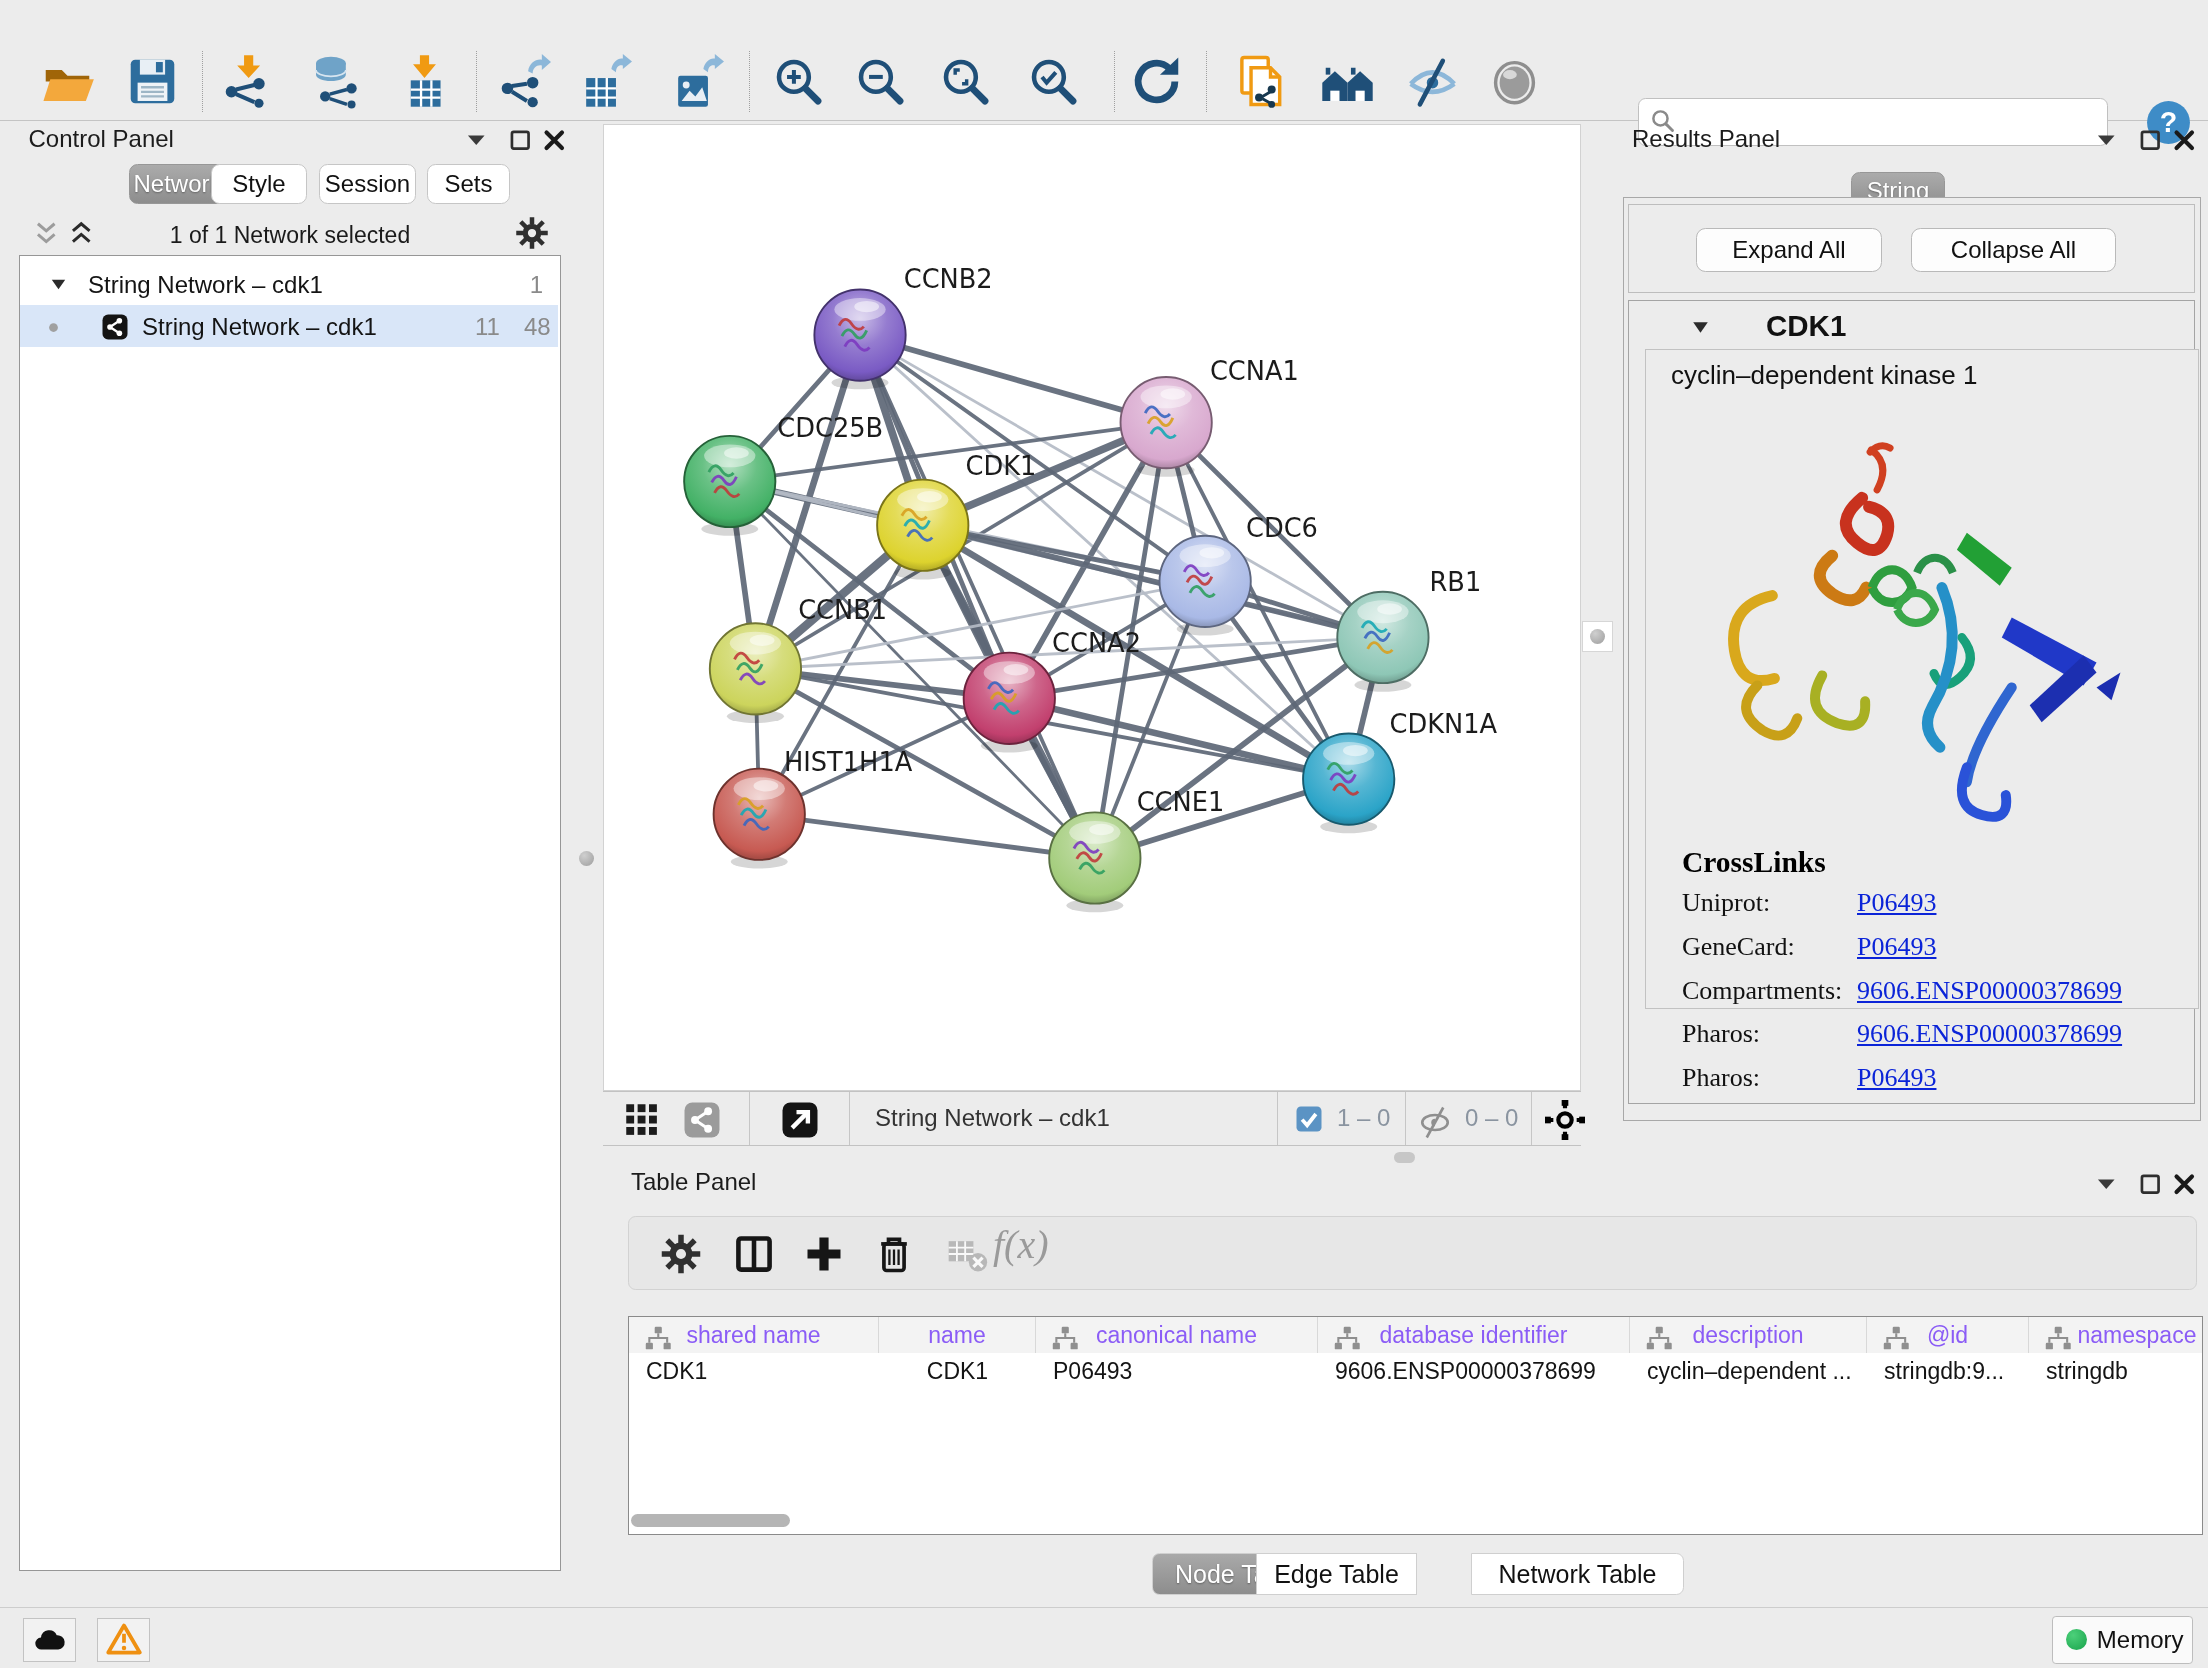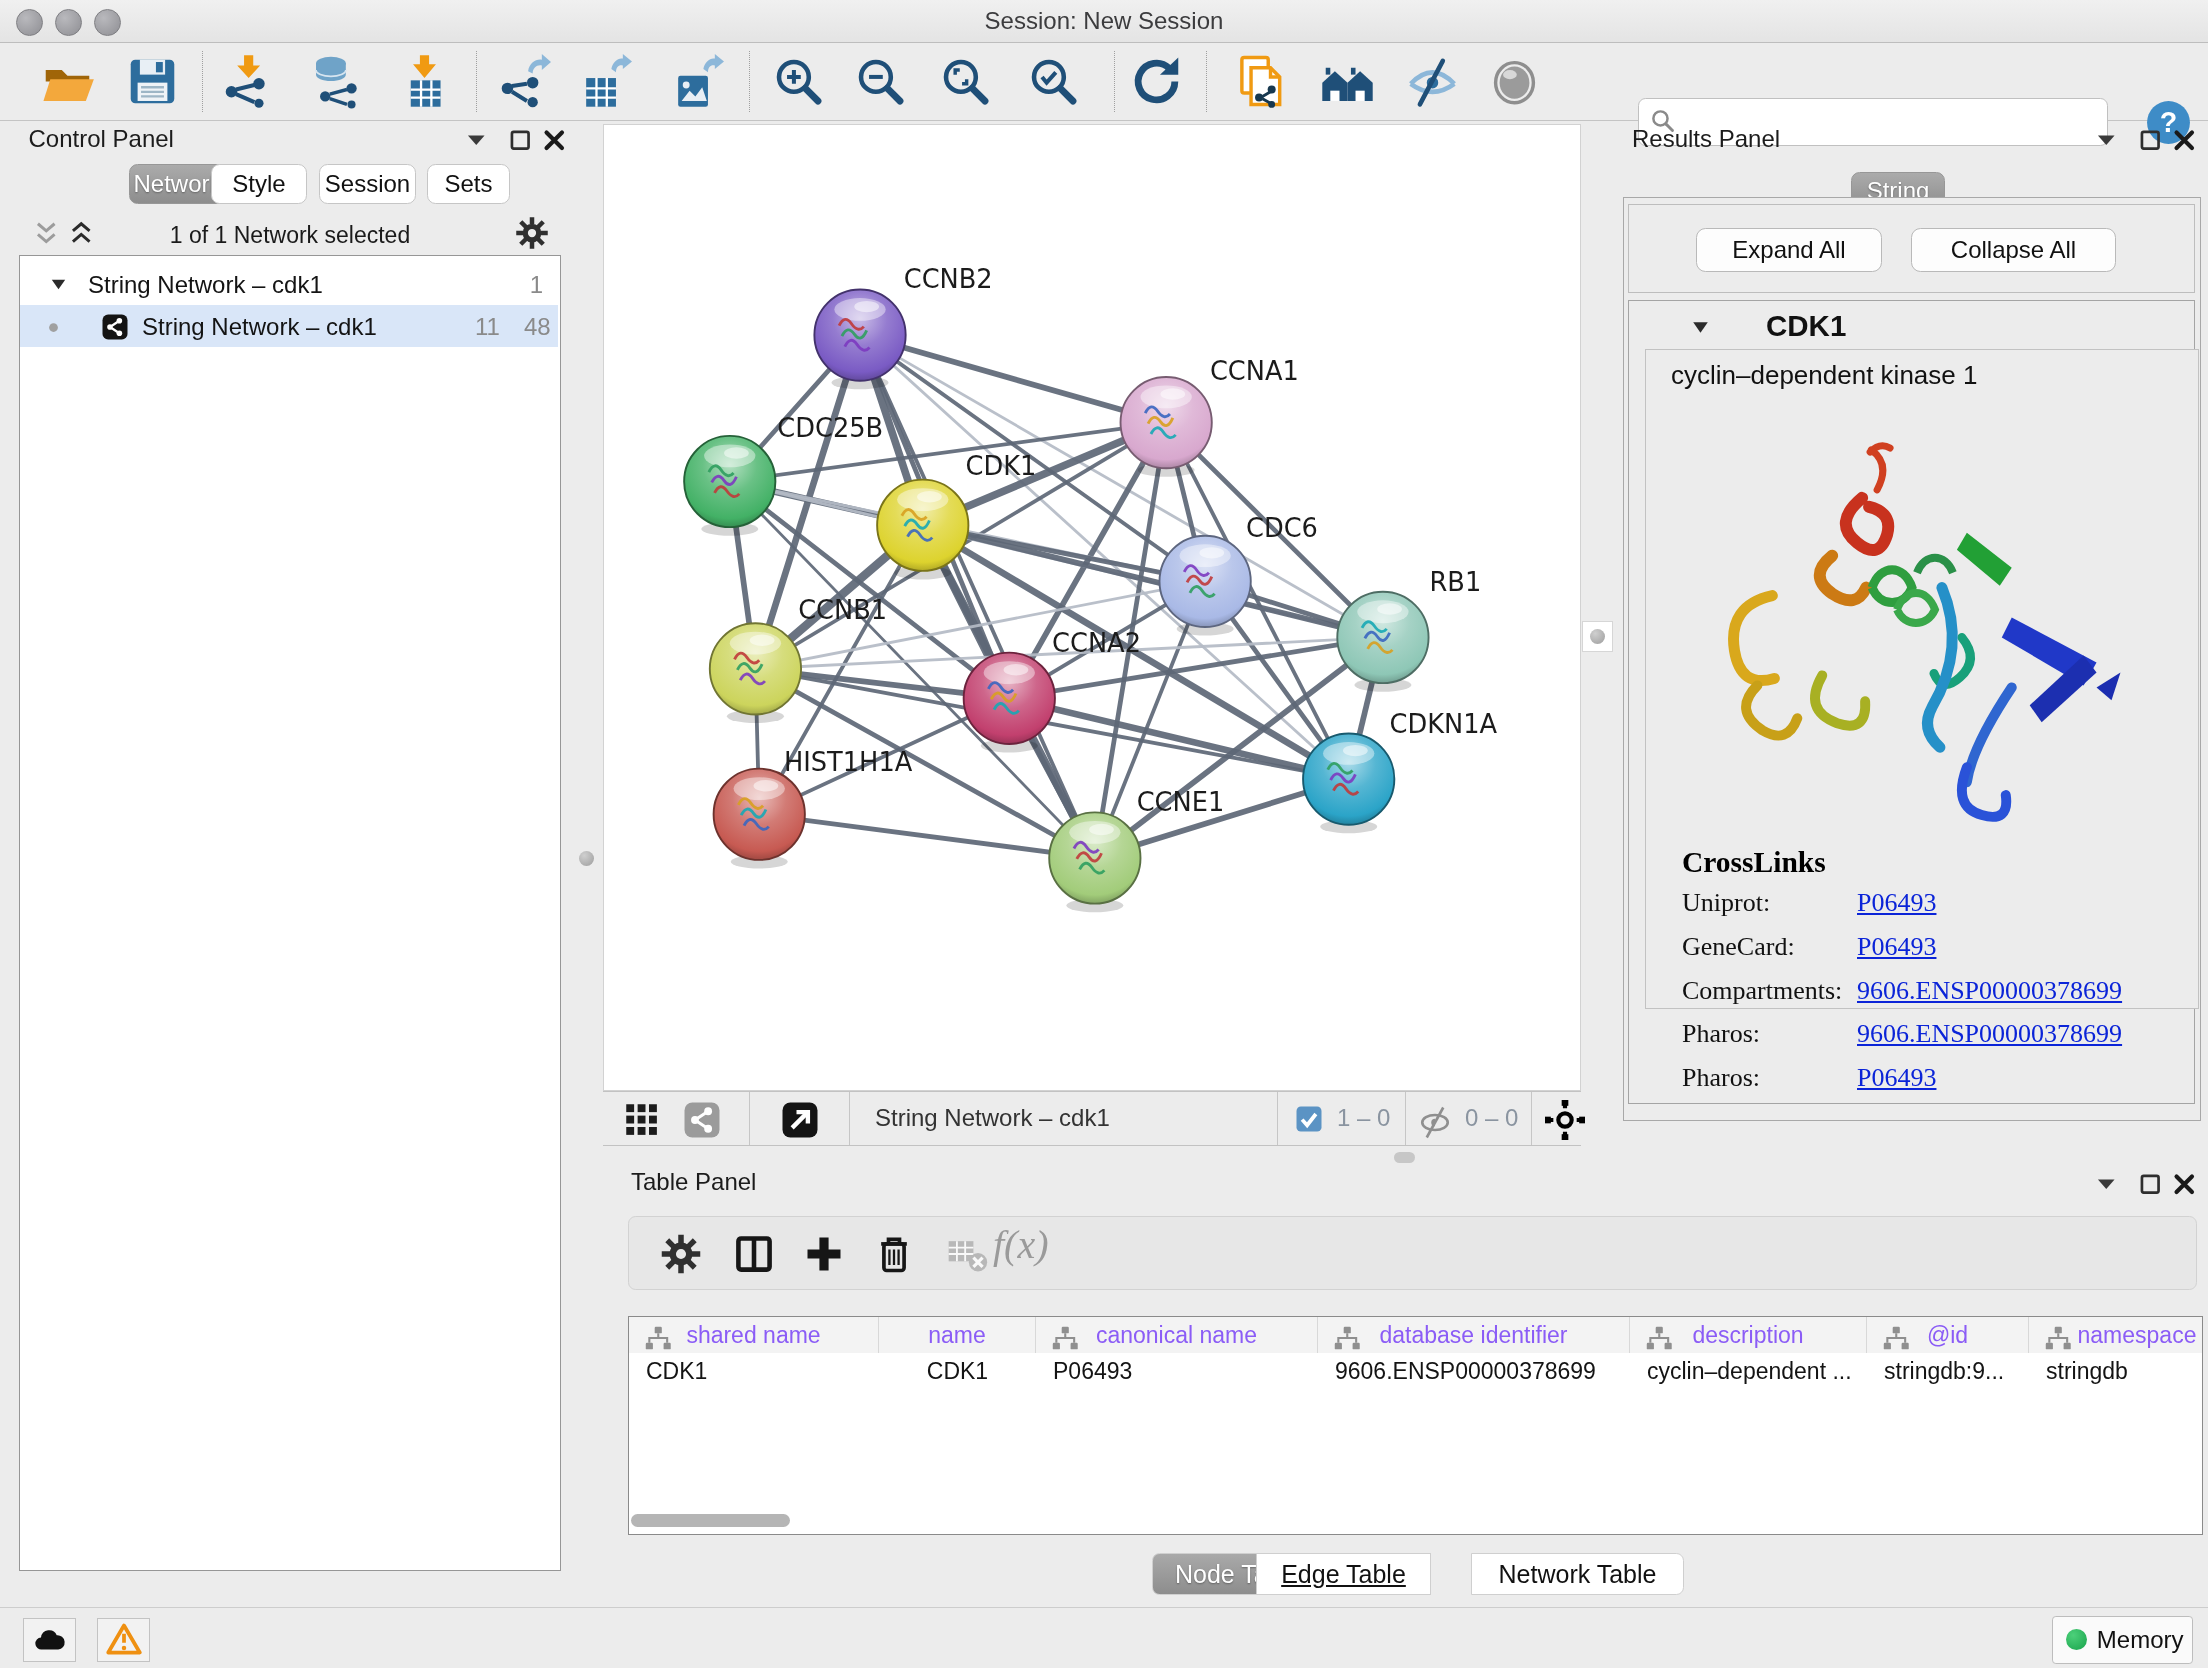--- a/index.html
+++ b/index.html
@@ -90,26 +90,20 @@
   #memdot{width:21px;height:21px;border-radius:50%;background:radial-gradient(circle at 35% 30%,#4cd07a,#18a34b);margin:0 9.5px 0 13.3px;}
 
   .handle{position:absolute;background:#fff;border:1px solid #d6d6d6;display:flex;align-items:center;justify-content:center;}
   .handle .dotc{width:15px;height:15px;border-radius:50%;background:radial-gradient(circle at 35% 30%,#cfcfcf,#9d9d9d);}
 </style>
 </head>
 <body>
 
 <div id="win">
 
-  <div id="titlebar" class="abs">
-    <span class="tl" style="left:16px"></span>
-    <span class="tl" style="left:55px"></span>
-    <span class="tl" style="left:94px"></span>
-    <div id="wtitle" class="abs">Session: New Session</div>
-  </div>
 
   <div id="toolbar" class="abs">
     <div id="searchbox" class="abs">
       <span id="searchglyph"><svg viewBox="0 0 48 48" width="100%" height="100%">
             <circle cx="19" cy="19" r="10" fill="none" stroke="#8a8a8a" stroke-width="3.5"></circle>
             <path d="M27 27l9 9" stroke="#8a8a8a" stroke-width="4" stroke-linecap="round"></path>
           </svg></span>
       <input placeholder="" style="">
     </div>
     <div id="helpbtn" class="abs tbico" style="left:2144px"><svg viewBox="0 0 48 48" width="100%" height="100%">
@@ -752,21 +746,21 @@
         <div class="tdc" style="width: 312px;">9606.ENSP00000378699</div>
         <div class="tdc" style="width: 237px;">cyclin–dependent ...</div>
         <div class="tdc" style="width: 162px;">stringdb:9...</div>
         <div class="tdc" style="width: 217px;">stringdb</div>
       </div>
   </div>
   <div id="hthumb" class="abs"></div>
 
   <div>
       <div class="btab sel first" style="left: 1152px; width: 172px;">Node Table</div>
-      <div class="btab" style="left: 1256px; width: 175px; text-decoration: underline;">Edge Table</div>
+      <div class="btab" style="left: 1256px; width: 161px;">Edge Table</div>
       <div class="btab last" style="left: 1471px; width: 213px;">Network Table</div>
     </div>
 
   <div id="statusbar" class="abs">
     <span class="statbtn" style="left:23px">
         <svg viewBox="0 0 48 48" width="100%" height="100%">
           <path d="M13 38a8 8 0 0 1-1-16 11 11 0 0 1 21-3 8 8 0 0 1 2 19z" fill="#111"></path>
         </svg>
       </span>
     <span class="statbtn" style="left:97px">

